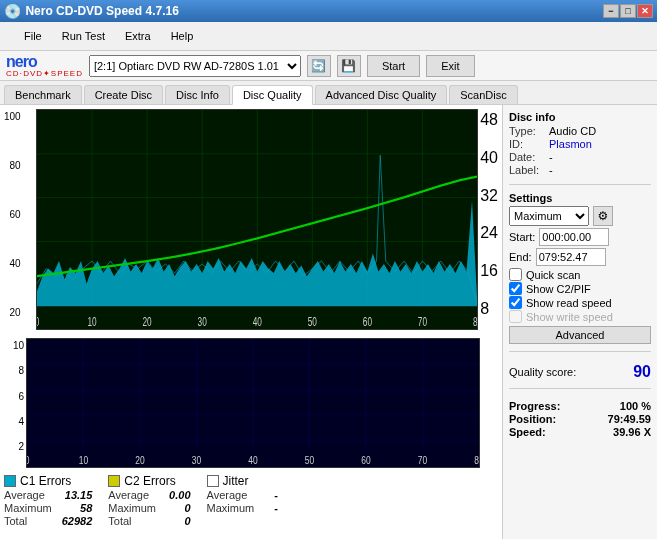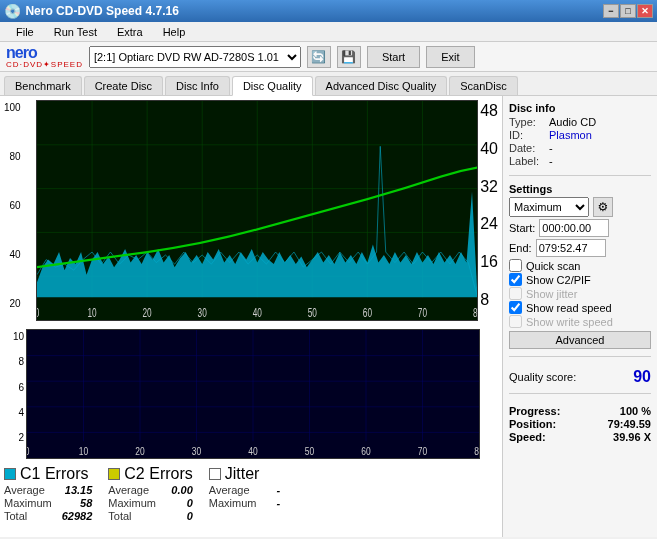--- a/index.html
+++ b/index.html
@@ -6,21 +6,21 @@
     body { font-family: 'Segoe UI', Tahoma, Geneva, Verdana, sans-serif; font-size: 11px; background: #f0f0f0; width: 657px; height: 539px; overflow: hidden; }
     
     
     .title-bar { background: linear-gradient(to bottom, #4a90d9, #2c6ab0); color: white; height: 22px; display: flex; align-items: center; justify-content: space-between; padding: 0 4px; font-size: 12px; font-weight: bold; }
     .title-bar-left { display: flex; align-items: center; gap: 4px; }
     .title-bar-controls { display: flex; gap: 1px; }
     .title-btn { width: 16px; height: 14px; background: #ccc; border: 1px solid #999; font-size: 9px; display: flex; align-items: center; justify-content: center; cursor: pointer; color: #000; }
     .title-btn.close { background: #e05050; color: white; }
     
     
-    .menu-bar { background: #f0f0f0; border-bottom: 1px solid #ccc; height: 20px; display: flex; align-items: center; padding: 0 12px; gap: 12px; }
+    .menu-bar { background: #f0f0f0; border-bottom: 1px solid #ccc; height: 29px; display: flex; align-items: center; padding: 0 20px; gap: 12px; }
     .menu-item { font-size: 11px; cursor: pointer; padding: 2px 4px; }
     
     
     .toolbar { background: #f5f5f5; border-bottom: 1px solid #ccc; height: 30px; display: flex; align-items: center; padding: 0 6px; gap: 6px; }
     .nero-logo { display: flex; flex-direction: column; line-height: 1; }
     .nero-top { font-size: 16px; font-weight: 900; color: #1d4ed8; letter-spacing: -1px; }
     .nero-bottom { font-size: 8px; color: #c00; letter-spacing: 1px; }
     .drive-select { width: 212px; height: 22px; font-size: 11px; }
     .toolbar-icon-btn { width: 24px; height: 22px; background: #e0e0e0; border: 1px solid #aaa; display: flex; align-items: center; justify-content: center; cursor: pointer; font-size: 12px; }
     .start-btn { padding: 2px 14px; height: 22px; background: #e0e0e0; border: 1px solid #aaa; cursor: pointer; font-size: 11px; }
@@ -40,21 +40,21 @@
     
     .chart-container { position: relative; border: 1px solid #333; background: #001a00; flex: 1; margin-bottom: 4px; }
     .chart-container-bottom { position: relative; border: 1px solid #333; background: #000033; height: 140px; margin-bottom: 4px; }
     
     
     .chart-svg { width: 100%; height: 100%; }
     
     
     .legend-area { display: flex; gap: 16px; padding: 2px 0; height: 70px; }
     .legend-group { display: flex; flex-direction: column; gap: 1px; }
-    .legend-header { display: flex; align-items: center; gap: 4px; font-size: 16px; }
+    .legend-header { display: flex; align-items: center; gap: 4px; font-size: 12px; }
     .legend-box { width: 12px; height: 12px; border: 1px solid #666; }
     .legend-row { display: flex; justify-content: space-between; gap: 20px; font-size: 11px; }
     .legend-label { color: #333; }
     .legend-value { font-weight: bold; font-style: italic; }
     
     
     .right-panel { width: 155px; border-left: 1px solid #ccc; padding: 6px; display: flex; flex-direction: column; gap: 4px; background: #f5f5f5; overflow-y: auto; }
     
     .section-title { font-weight: bold; font-size: 11px; margin-bottom: 2px; }
     .info-row { display: flex; gap: 4px; font-size: 11px; margin-bottom: 1px; }
@@ -333,24 +333,20 @@
       </div>
       <div class="checkbox-row">
         <input type="checkbox" style="">
         <span>Quick scan</span>
       </div>
       <div class="checkbox-row">
         <input type="checkbox" checked="" style="">
         <span>Show C2/PIF</span>
       </div>
       <div class="checkbox-row">
-        <input type="checkbox" disabled="" style="">
-        <span class="disabled-text">Show jitter</span>
-      </div>
-      <div class="checkbox-row">
         <input type="checkbox" checked="" style="">
         <span>Show read speed</span>
       </div>
       <div class="checkbox-row">
         <input type="checkbox" disabled="" style="">
         <span class="disabled-text">Show write speed</span>
       </div>
       <button class="advanced-btn">Advanced</button>
     </div>
 

